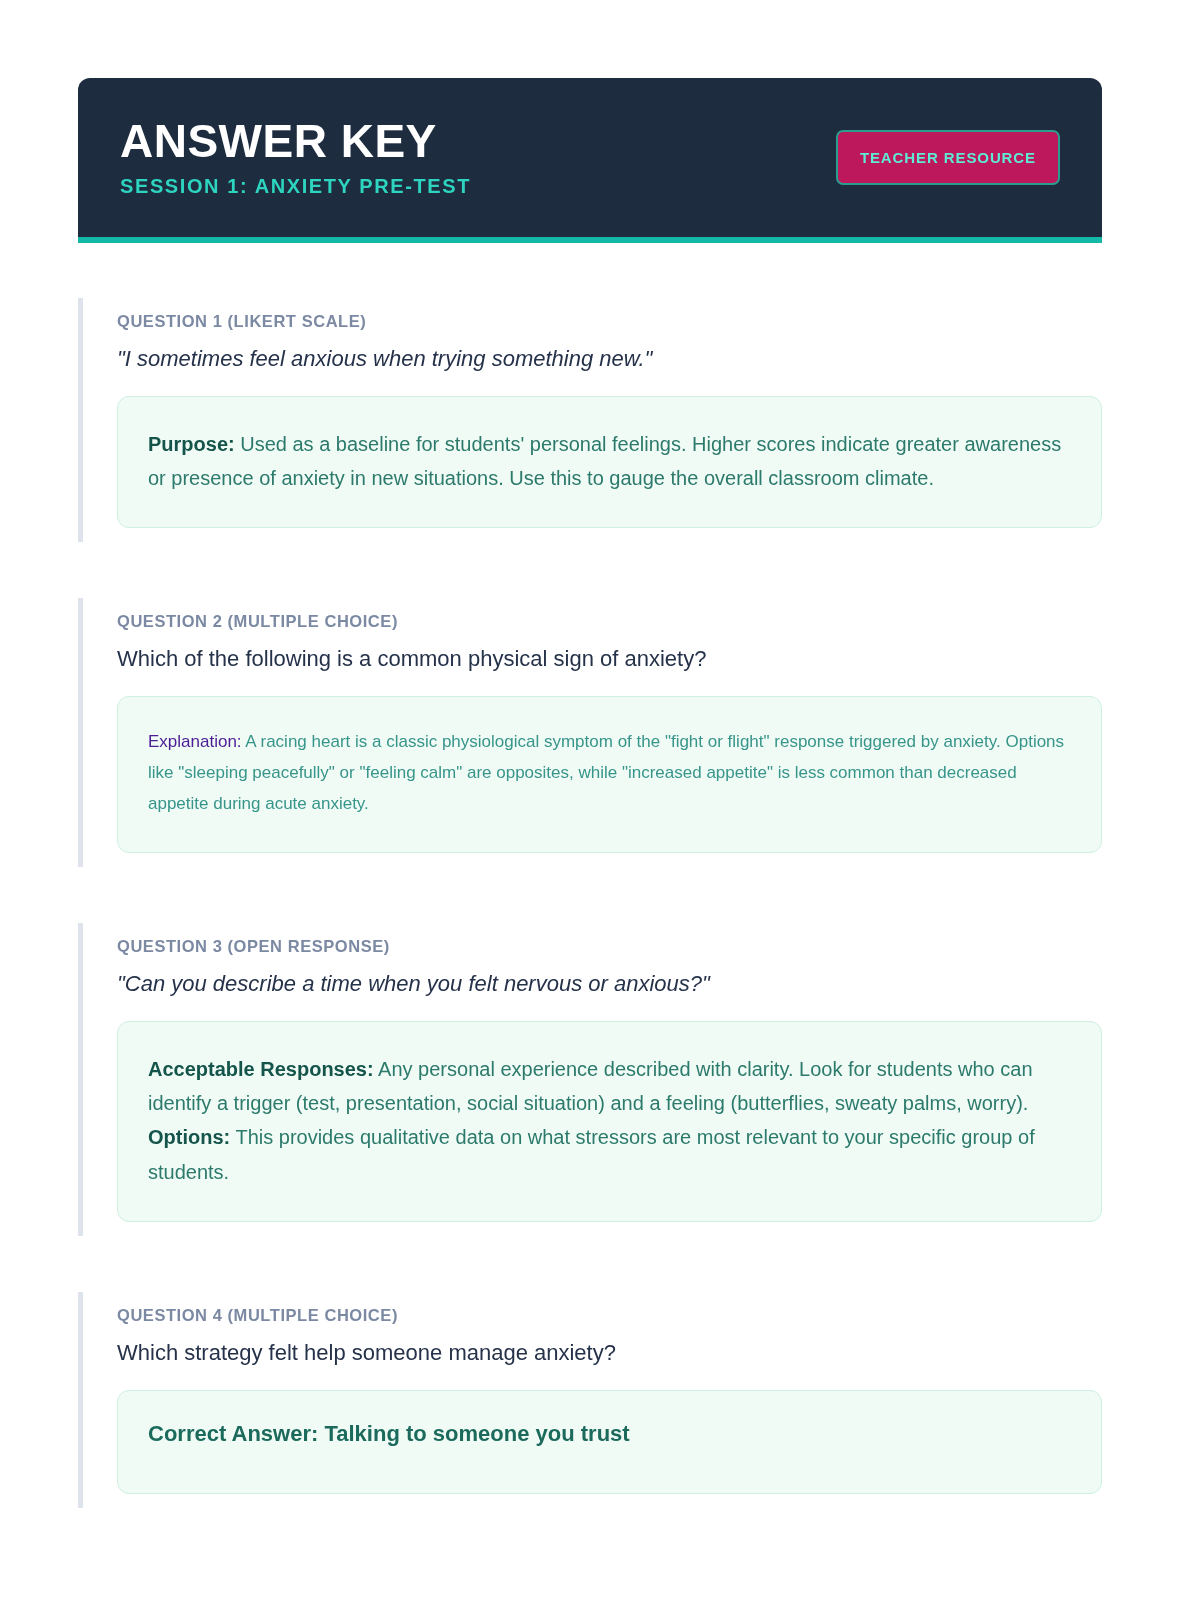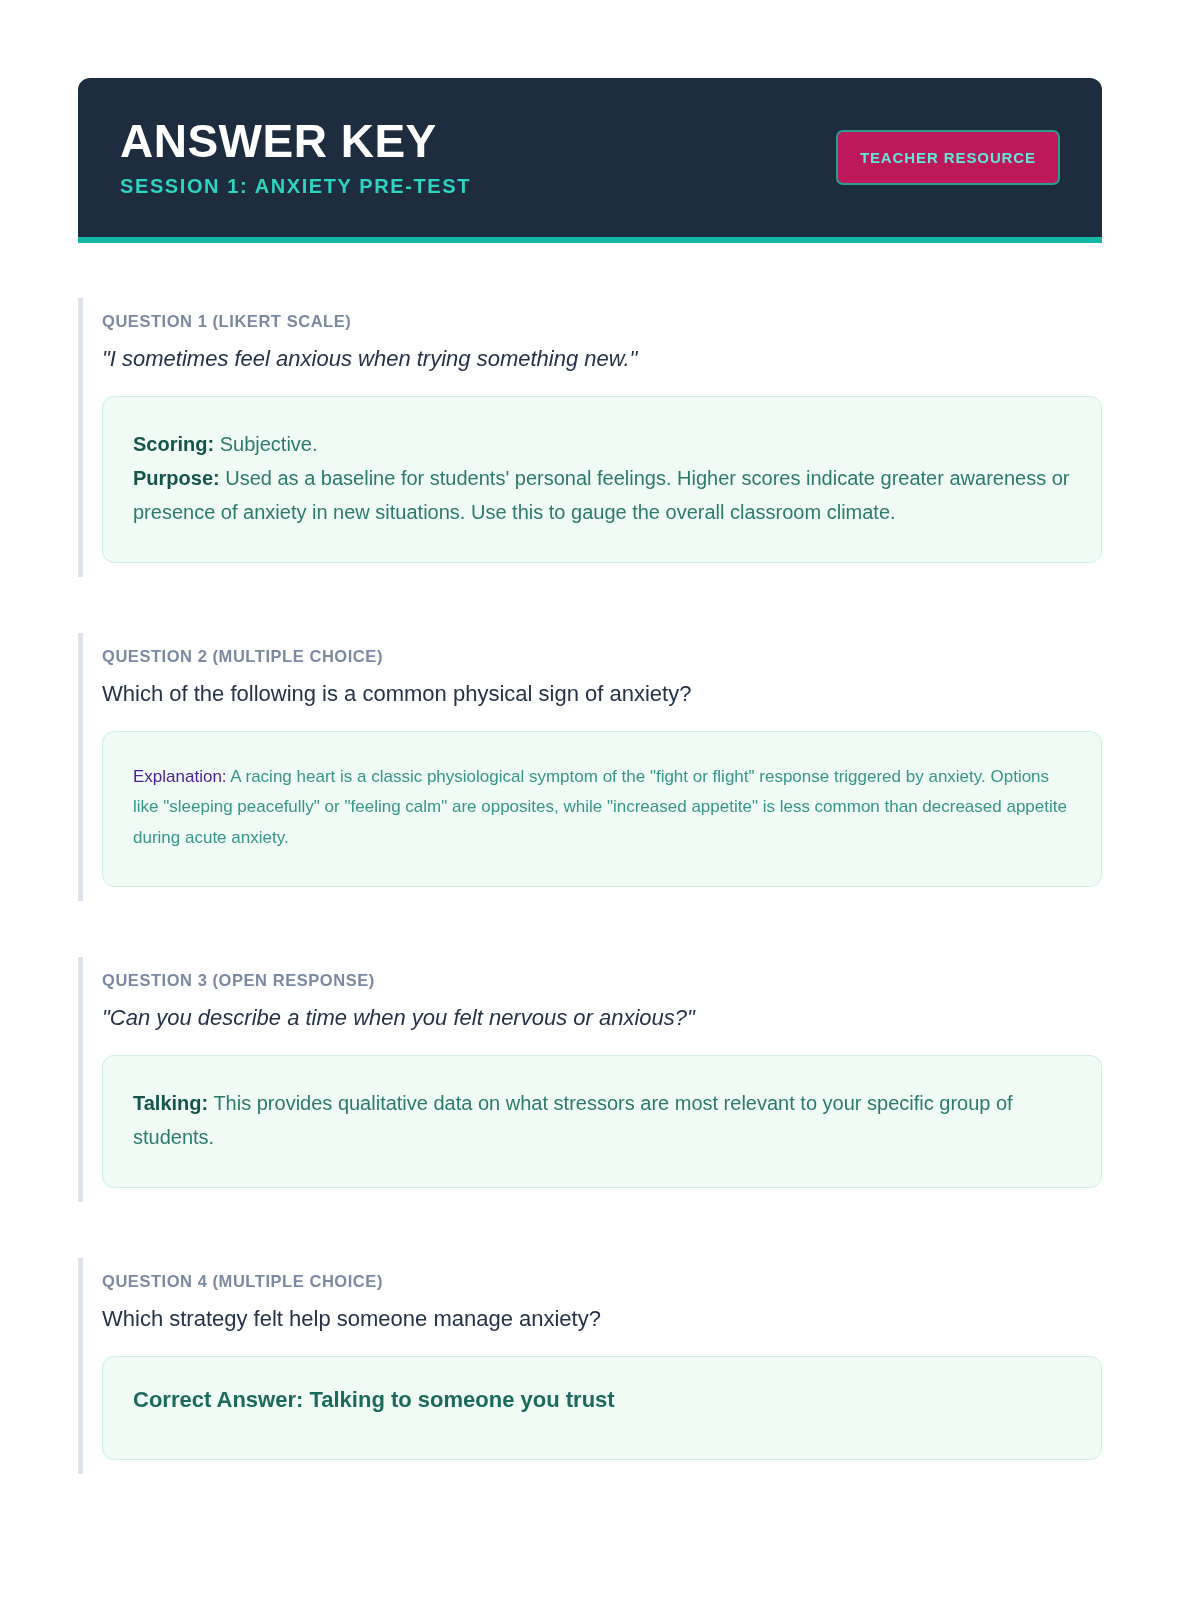--- a/index.html
+++ b/index.html
@@ -68,21 +68,21 @@
   
   .content {
     position: absolute;
     left: 78px;
     top: 298px;
     width: 1024px;
   }
 
   .question-block {
     border-left: 5px solid #dfe3ec;
-    padding-left: 19px;
+    padding-left: 34px;
     padding-top: 14px;
     padding-bottom: 14px;
     margin-bottom: 56px;
   }
 
   .q-label {
     font-size: 16.5px;
     font-weight: bold;
     color: #7b89a3;
     letter-spacing: 0.55px;
@@ -138,44 +138,44 @@
     <div class="header-badge">TEACHER RESOURCE</div>
   </div>
 
   <div class="content">
 
     <div class="question-block">
       <div class="q-label">QUESTION 1 (LIKERT SCALE)</div>
       <div class="q-text italic">"I sometimes feel anxious when trying something new."</div>
       <div class="answer-box">
         <div class="ans-line">
-          <b>Scoring:</b><span> Subjective.</span>
-        </div>
-        <div class="ans-line">
           <b>Purpose:</b><span> Used as a baseline for students' personal feelings. Higher scores indicate greater awareness or presence of anxiety in new situations. Use this to gauge the overall classroom climate.</span>
         </div>
       </div>
     </div>
 
     <div class="question-block">
       <div class="q-label">QUESTION 2 (MULTIPLE CHOICE)</div>
       <div class="q-text">Which of the following is a common physical sign of anxiety?</div>
       <div class="answer-box">
         <div class="ans-small">
           <b>Explanation:</b><span> A racing heart is a classic physiological symptom of the "fight or flight" response triggered by anxiety. Options like "sleeping peacefully" or "feeling calm" are opposites, while "increased appetite" is less common than decreased appetite during acute anxiety.</span>
         </div>
       </div>
     </div>
 
     <div class="question-block">
       <div class="q-label">QUESTION 3 (OPEN RESPONSE)</div>
       <div class="q-text italic">"Can you describe a time when you felt nervous or anxious?"</div>
       <div class="answer-box">
         <div class="ans-line">
-          <b>Talking:</b><span> This provides qualitative data on what stressors are most relevant to your specific group of students.</span>
+          <b>Acceptable Responses:</b><span> Any personal experience described with clarity. Look for students who can identify a trigger (test, presentation, social situation) and a feeling (butterflies, sweaty palms, worry).</span>
+        </div>
+        <div class="ans-line">
+          <b>Options:</b><span> This provides qualitative data on what stressors are most relevant to your specific group of students.</span>
         </div>
       </div>
     </div>
 
     <div class="question-block">
       <div class="q-label">QUESTION 4 (MULTIPLE CHOICE)</div>
       <div class="q-text">Which strategy felt help someone manage anxiety?</div>
       <div class="answer-box">
         <div class="ans-heading">Correct Answer: Talking to someone you trust</div>
       </div>

